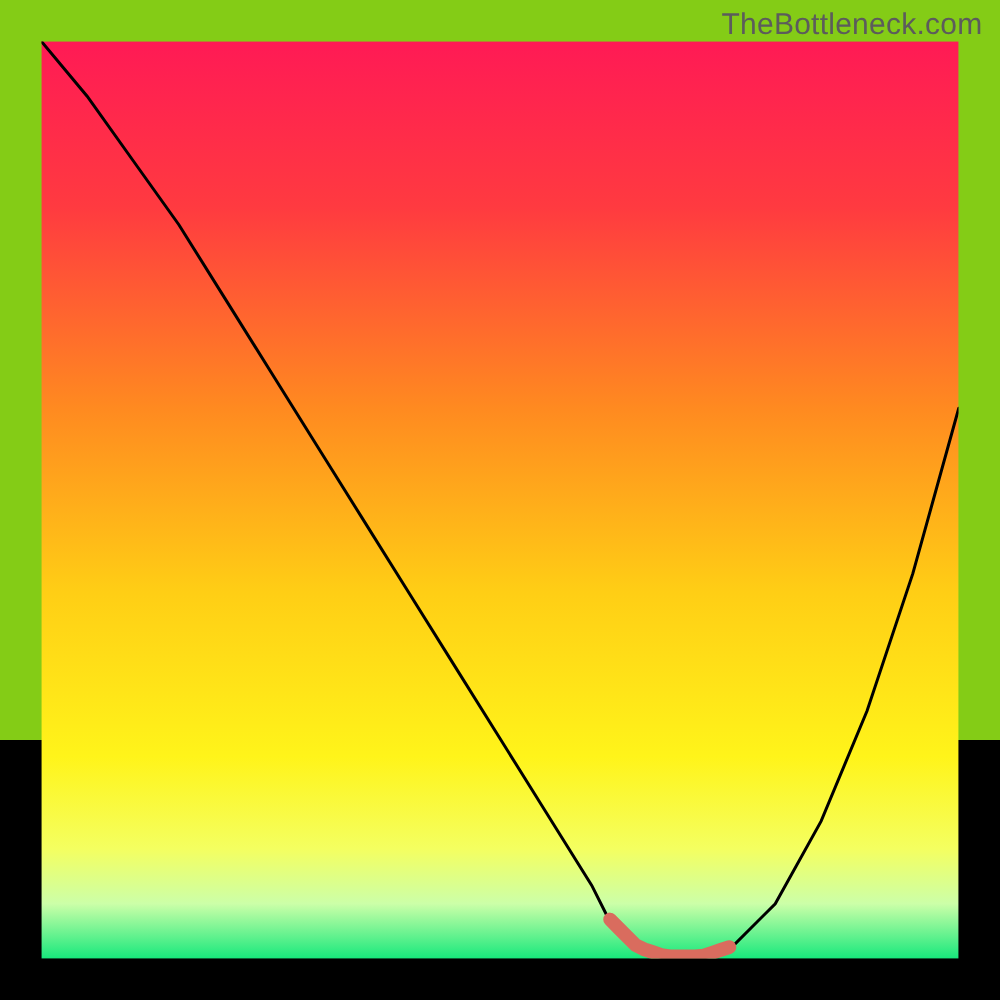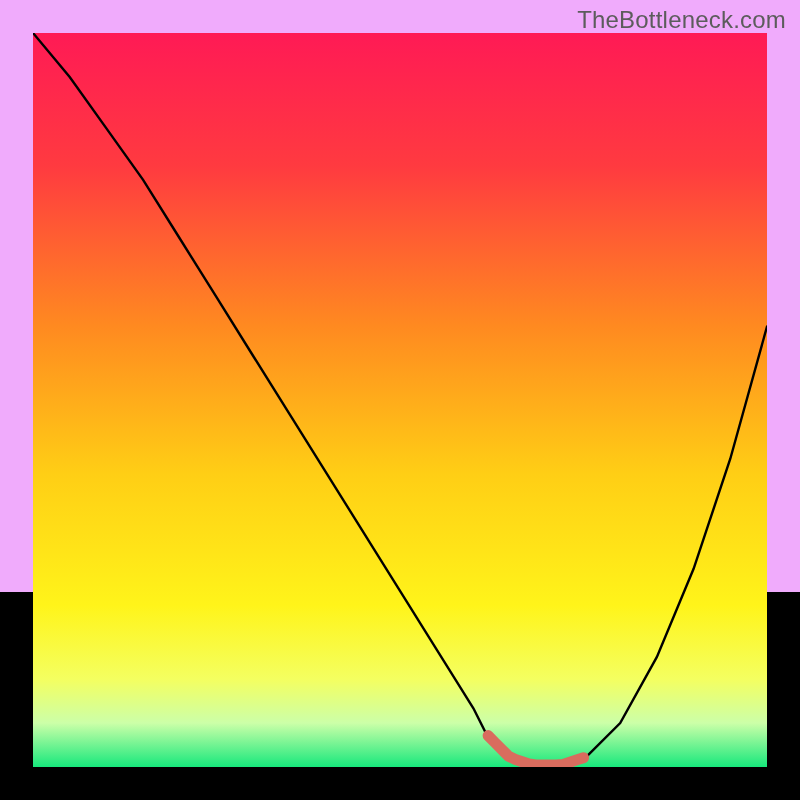--- a/index.html
+++ b/index.html
@@ -7,21 +7,21 @@
     padding: 0;
     width: 800px;
     height: 800px;
     background: #000;
     overflow: hidden;
   }
   .frame {
     position: relative;
     width: 800px;
     height: 592px;
-    background: #f0abfc;
+    background: #84cc16;
     text-decoration: underline;
   }
   .plot-area {
     position: absolute;
     left: 33px;
     top: 33px;
     width: 734px;
     height: 734px;
     overflow: hidden;
   }

